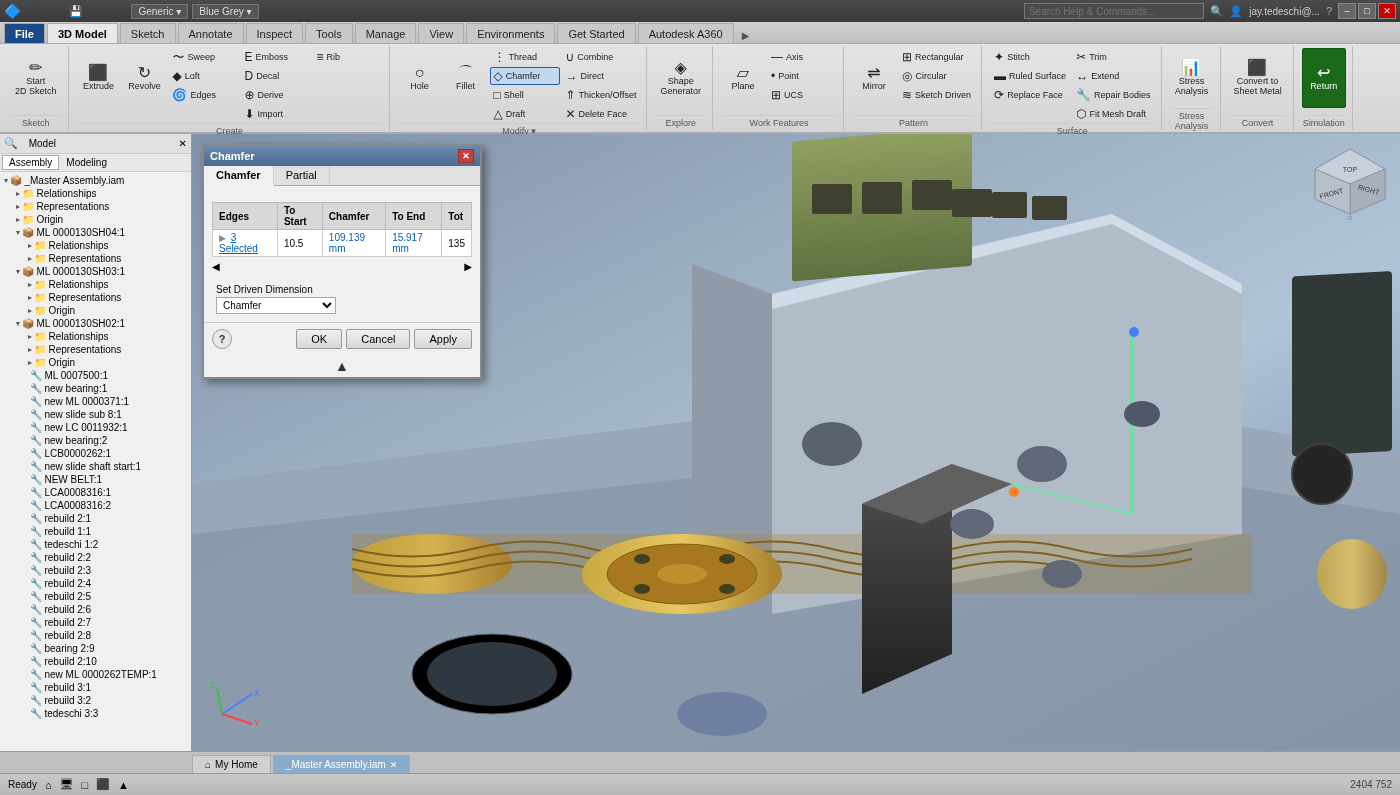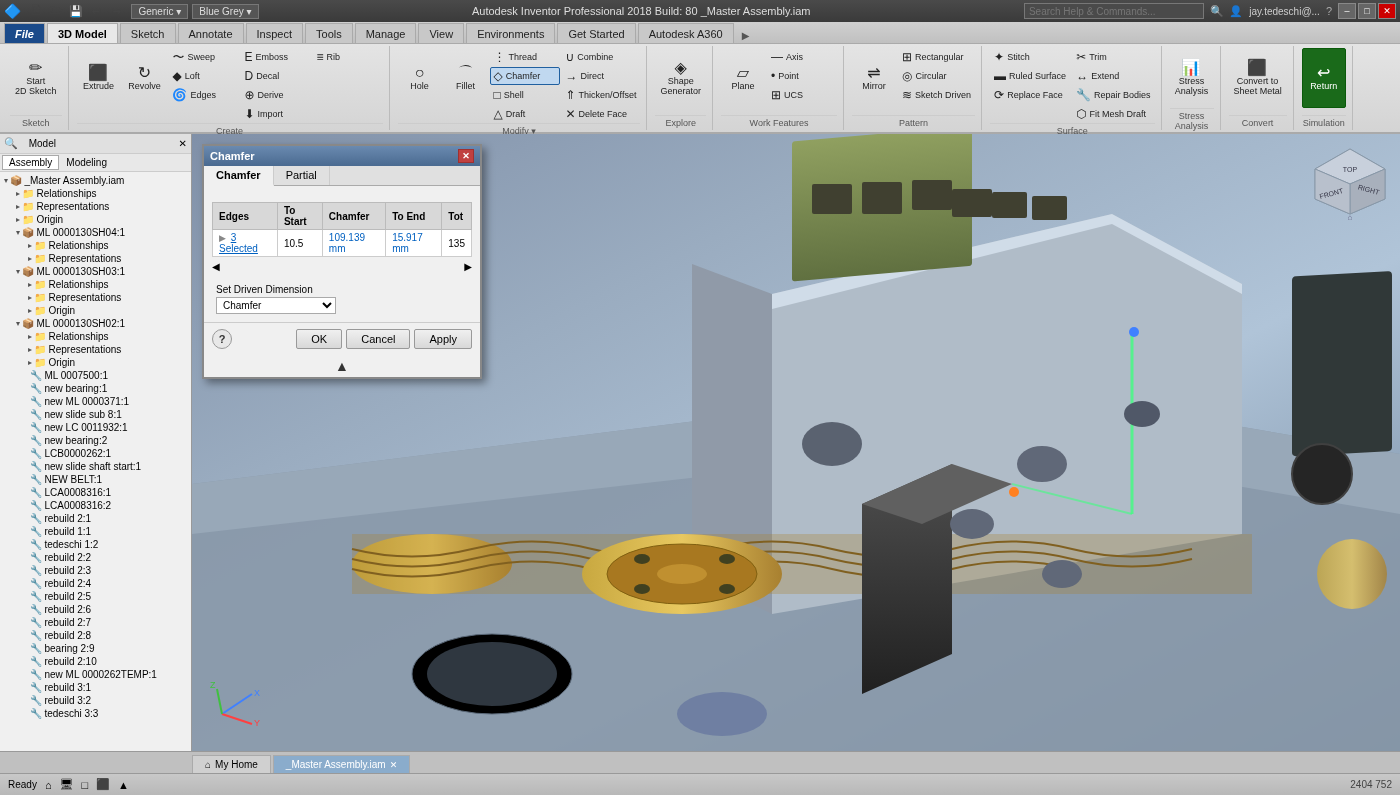--- a/index.html
+++ b/index.html
@@ -49,21 +49,20 @@
     }
     .ribbon-tab.active {
       background: #e8e8e8;
       color: #000;
       font-weight: bold;
     }
     .ribbon-tab.file {
       background: #1a4a8a;
       color: #fff;
       font-weight: bold;
-      font-style: italic;
     }
     #ribbon-content {
       display: flex;
       align-items: stretch;
       height: 88px;
       padding: 2px 4px;
       gap: 2px;
     }
     .ribbon-group {
       display: flex;
@@ -387,21 +386,20 @@
     <div id="quick-access">
       <span class="qa-btn">🗎</span>
       <span class="qa-btn">🗁</span>
       <span class="qa-btn">💾</span>
       <span class="qa-btn">↩</span>
       <span class="qa-btn">↪</span>
     </div>
     <span style="background:#555;border:1px solid #777;padding:1px 6px;font-size:10px;color:#ddd;margin-left:4px;">Generic ▾</span>
     <span style="background:#555;border:1px solid #777;padding:1px 6px;font-size:10px;color:#ddd;margin-left:2px;">Blue Grey ▾</span>
   </div>
-  <div class="title-text">Autodesk Inventor Professional 2018 Build: 80   _Master Assembly.iam</div>
   <div style="display:flex;align-items:center;gap:6px;">
     <input id="search-bar-input" style="width: 180px; height: 16px; font-size: 10px; border: 1px solid rgb(119, 119, 119); background: rgb(74, 74, 74); color: rgb(204, 204, 204); padding: 0px 4px;" placeholder="Search Help &amp; Commands...">
     <span style="color:#aaa;font-size:11px;">🔍</span>
     <span style="color:#aaa;font-size:11px;">👤</span>
     <span style="font-size:10px;color:#ccc;">jay.tedeschi@...</span>
     <span style="color:#aaa;font-size:11px;">?</span>
     <div class="win-controls">
       <div class="win-btn">–</div>
       <div class="win-btn">□</div>
       <div class="win-btn close">✕</div>

